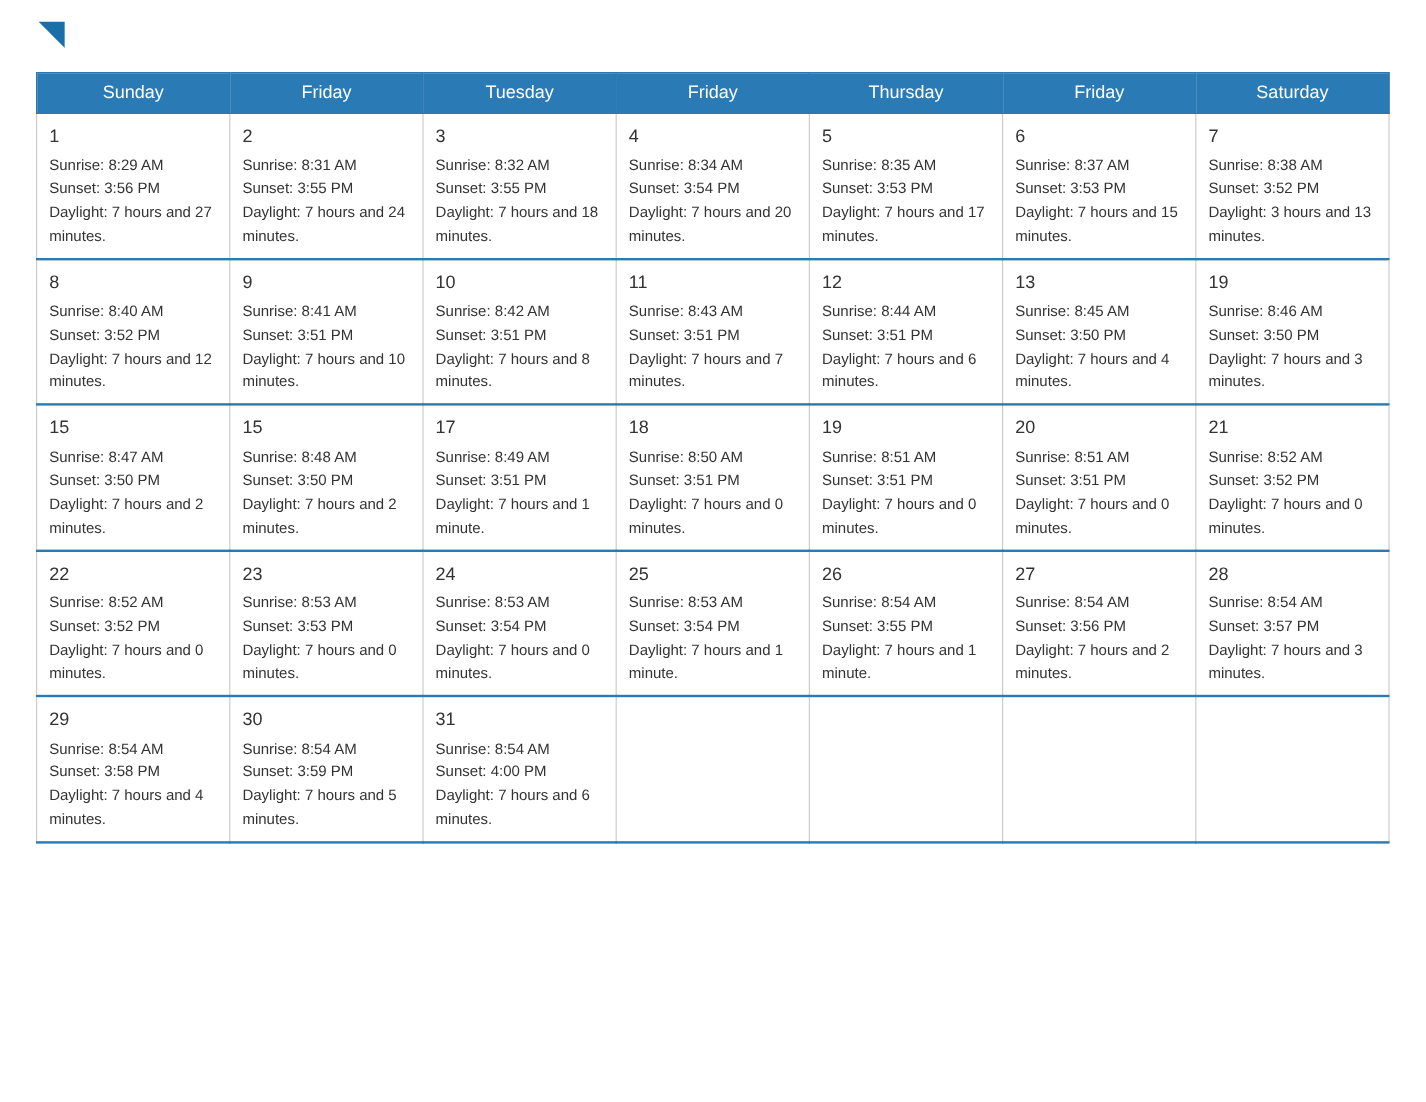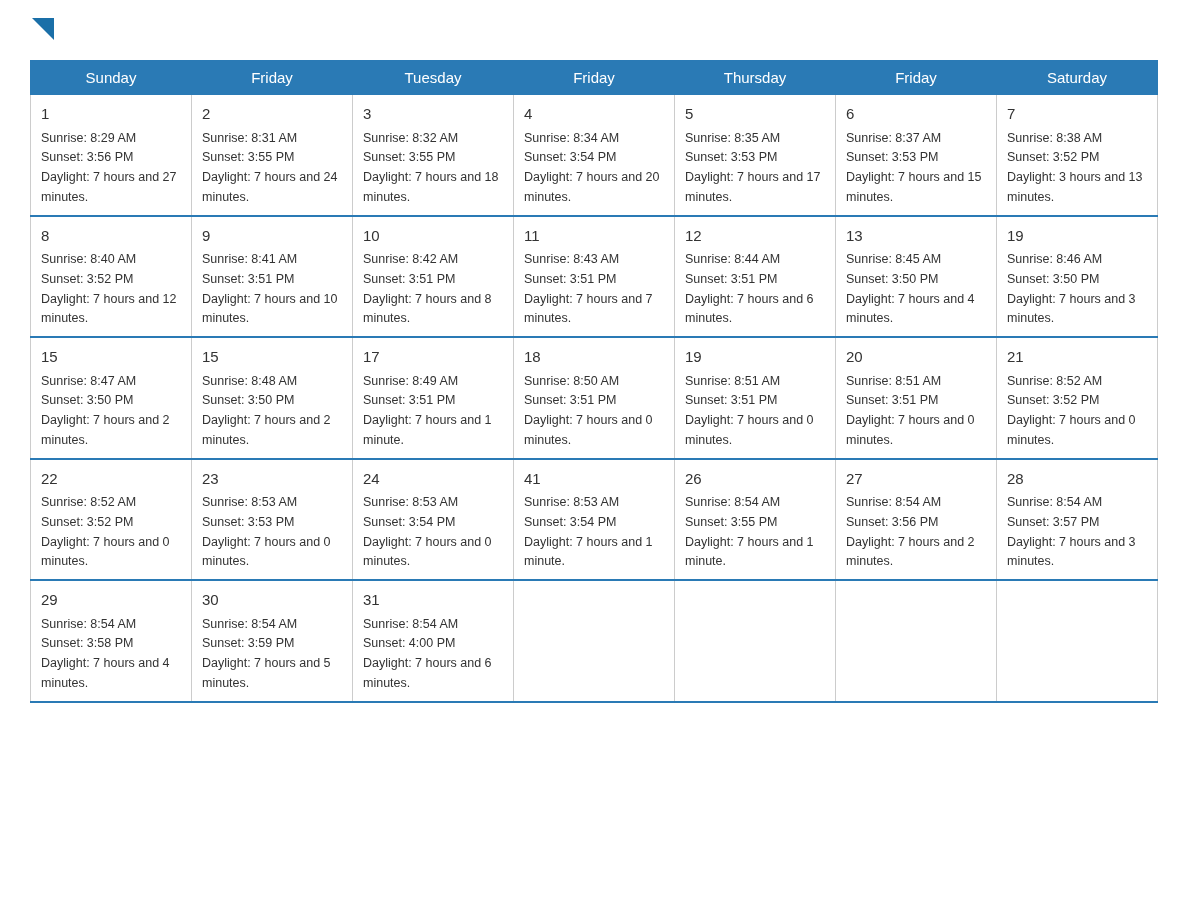--- a/index.html
+++ b/index.html
@@ -224,21 +224,21 @@
 <span class="day-info">Sunset: 3:52 PM</span><br>
 <span class="day-info">Daylight: 7 hours and 0 minutes.</span></td>
         <td><span class="day-num">23</span>
 <span class="day-info">Sunrise: 8:53 AM</span><br>
 <span class="day-info">Sunset: 3:53 PM</span><br>
 <span class="day-info">Daylight: 7 hours and 0 minutes.</span></td>
         <td><span class="day-num">24</span>
 <span class="day-info">Sunrise: 8:53 AM</span><br>
 <span class="day-info">Sunset: 3:54 PM</span><br>
 <span class="day-info">Daylight: 7 hours and 0 minutes.</span></td>
-        <td><span class="day-num">41</span>
+        <td><span class="day-num">25</span>
 <span class="day-info">Sunrise: 8:53 AM</span><br>
 <span class="day-info">Sunset: 3:54 PM</span><br>
 <span class="day-info">Daylight: 7 hours and 1 minute.</span></td>
         <td><span class="day-num">26</span>
 <span class="day-info">Sunrise: 8:54 AM</span><br>
 <span class="day-info">Sunset: 3:55 PM</span><br>
 <span class="day-info">Daylight: 7 hours and 1 minute.</span></td>
         <td><span class="day-num">27</span>
 <span class="day-info">Sunrise: 8:54 AM</span><br>
 <span class="day-info">Sunset: 3:56 PM</span><br>

